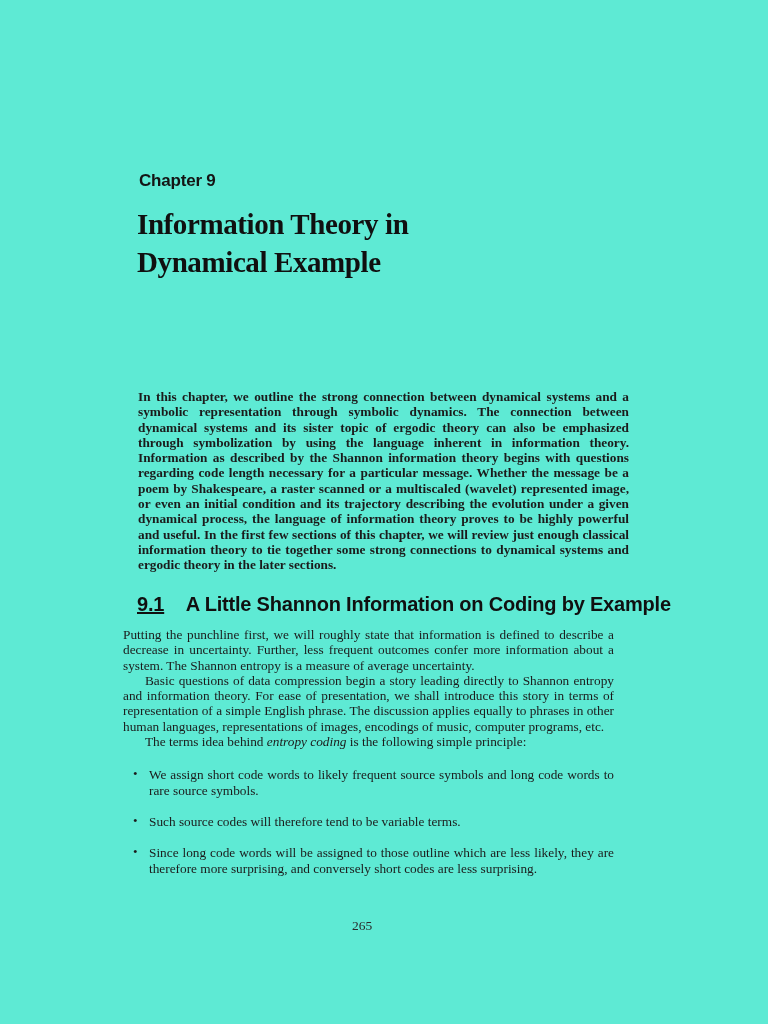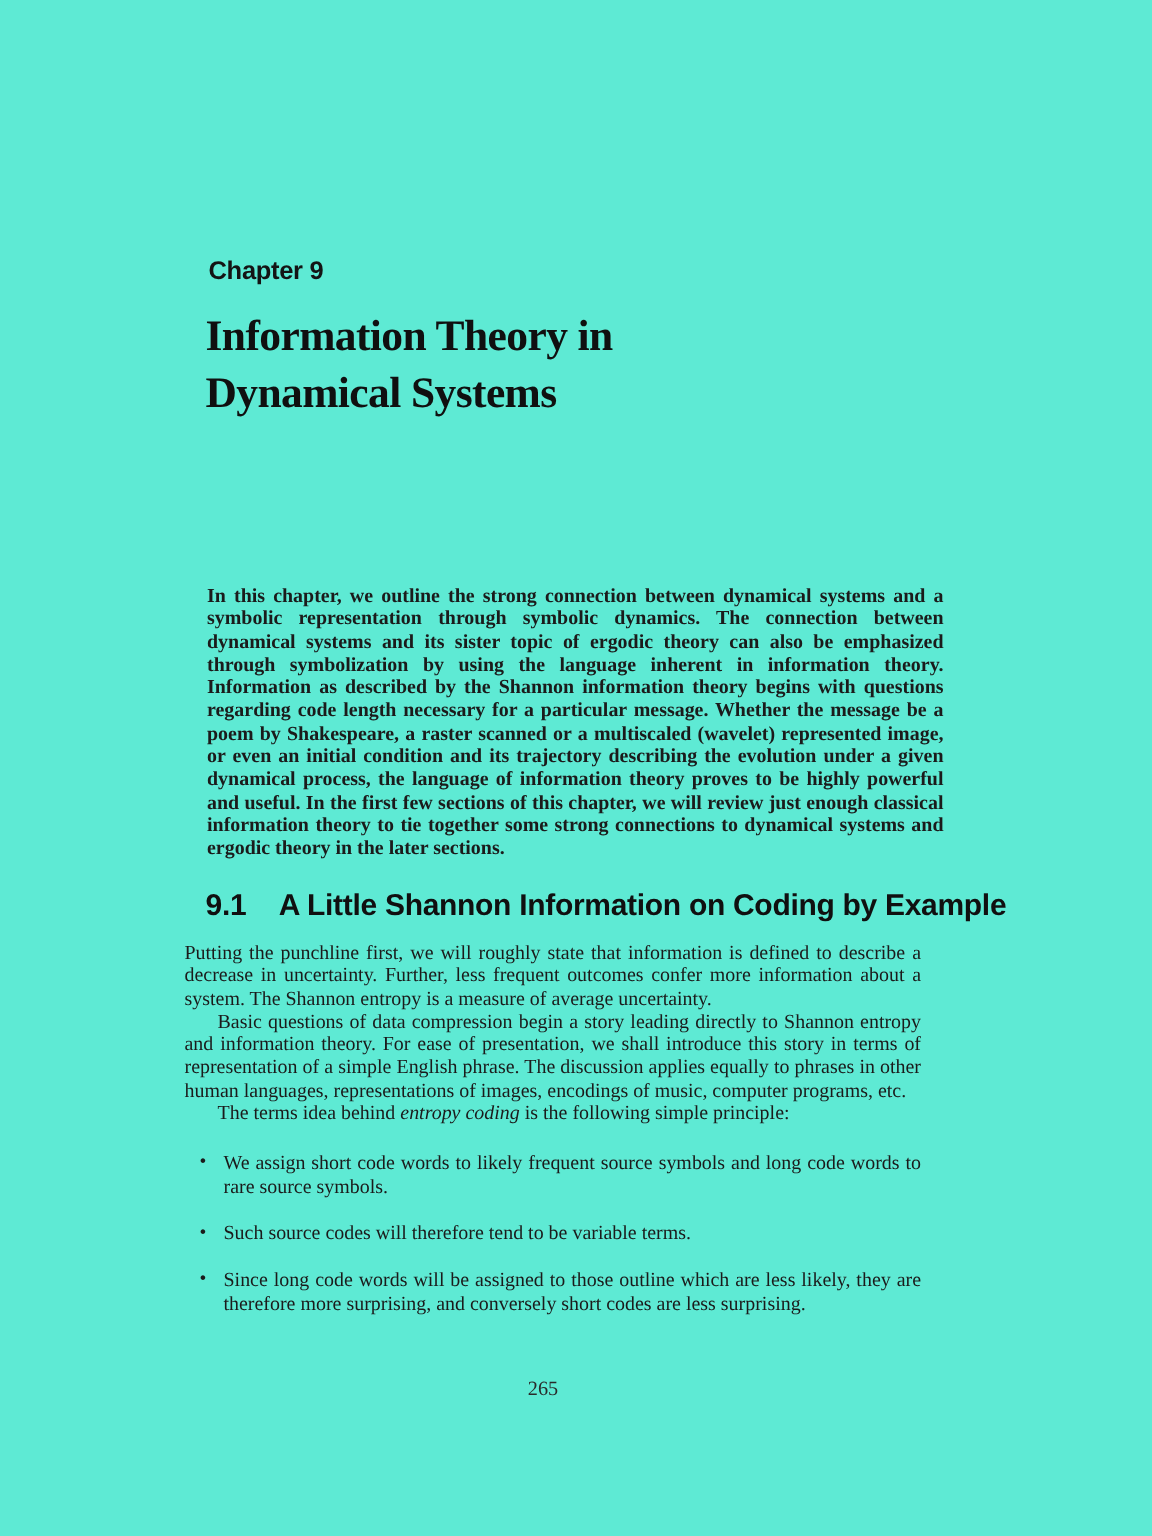--- a/index.html
+++ b/index.html
@@ -57,21 +57,21 @@
     top: 592px;
     margin: 0;
     font-family: "Liberation Sans", "DejaVu Sans", sans-serif;
     font-weight: bold;
     font-size: 20px;
     line-height: 24px;
     color: #101010;
     letter-spacing: -0.2px;
     white-space: nowrap;
   }
-  .section-heading .section-number { margin-right: 17px; }
+  .section-heading .section-number { margin-right: 17px; text-decoration: underline; }
   .body-flow {
     position: absolute;
     left: 123px;
     top: 627px;
     width: 491px;
     font-size: 13.3px;
     line-height: 15.3px;
     text-align: justify;
   }
   .body-flow p { margin: 0; }
@@ -106,21 +106,21 @@
 </style>
 </head>
 <body>
 
 <div class="page">
 
   <div class="chapter-label">Chapter 9</div>
 
   <h1 class="chapter-title">
     <span class="title-line">Information Theory in</span>
-    <span class="title-line">Dynamical Systems</span>
+    <span class="title-line">Dynamical Example</span>
   </h1>
 
   <p class="intro">In this chapter, we outline the strong connection between dynamical systems and a symbolic representation through symbolic dynamics. The connection between dynamical systems and its sister topic of ergodic theory can also be emphasized through symbolization by using the language inherent in information theory. Information as described by the Shannon information theory begins with questions regarding code length necessary for a particular message. Whether the message be a poem by Shakespeare, a raster scanned or a multiscaled (wavelet) represented image, or even an initial condition and its trajectory describing the evolution under a given dynamical process, the language of information theory proves to be highly powerful and useful. In the first few sections of this chapter, we will review just enough classical information theory to tie together some strong connections to dynamical systems and ergodic theory in the later sections.</p>
 
   <h2 class="section-heading">
     <span class="section-number">9.1</span>
     <span class="section-title">A Little Shannon Information on Coding by Example</span>
   </h2>
 
   <div class="body-flow">

